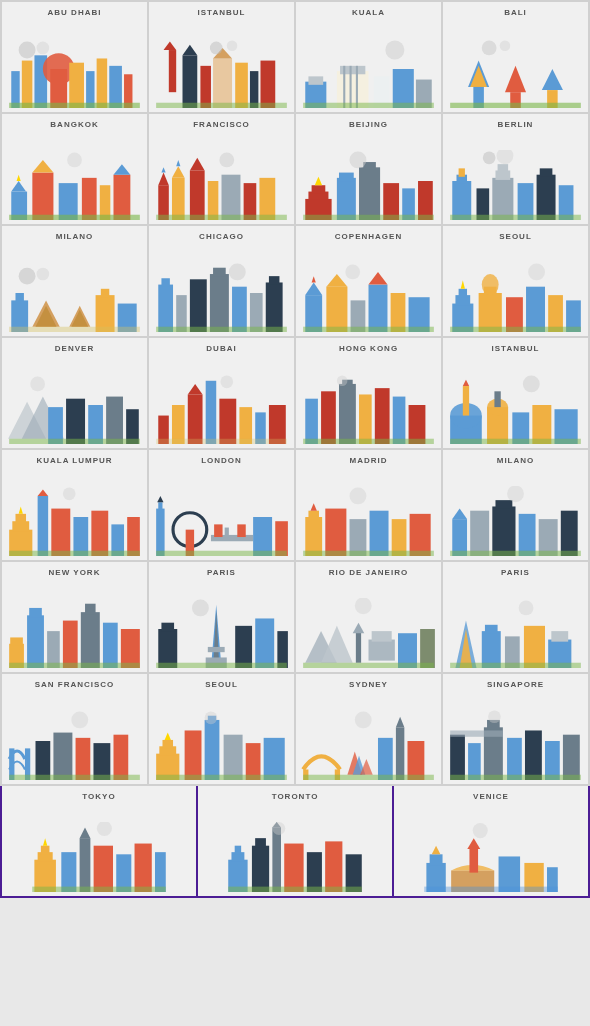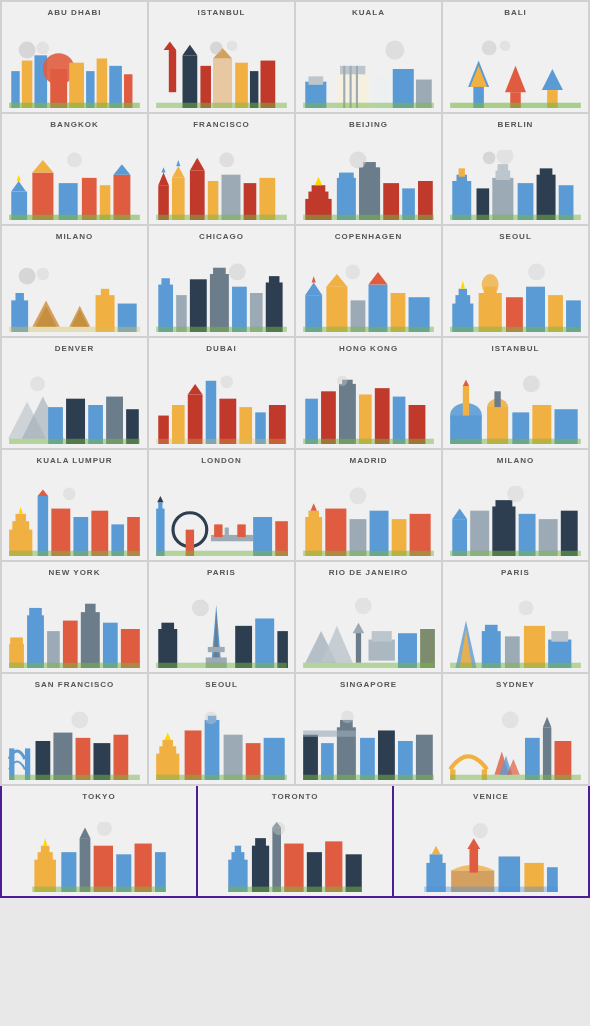--- a/index.html
+++ b/index.html
@@ -536,53 +536,53 @@
       <rect x="52" y="4" width="8" height="6" fill="#5b9bd5"></rect>
       <rect x="67" y="22" width="18" height="43" fill="#9baab5"></rect>
       <rect x="88" y="30" width="14" height="35" fill="#e05c40"></rect>
       <rect x="105" y="25" width="20" height="40" fill="#5b9bd5"></rect>
       <rect x="3" y="60" width="124" height="5" fill="#7ab648" opacity="0.5"></rect>
       <circle cx="55" cy="6" r="6" fill="#ccc" opacity="0.4"></circle>
     </svg>
     </div>
   </div>
       <div class="cell">
-    <div class="city-name">SINGAPORE</div>
-    <div class="skyline">
-      <svg viewBox="0 0 130 65" preserveAspectRatio="xMidYMax meet">
-      <rect x="3" y="22" width="14" height="43" fill="#2c3e50"></rect>
-      <rect x="20" y="30" width="12" height="35" fill="#5b9bd5"></rect>
-      <rect x="35" y="15" width="18" height="50" fill="#6b7d8a"></rect>
-      <rect x="38" y="8" width="12" height="9" fill="#6b7d8a"></rect>
-      <rect x="3" y="18" width="50" height="6" fill="#9baab5" opacity="0.6"></rect>
-      <rect x="57" y="25" width="14" height="40" fill="#5b9bd5"></rect>
-      <rect x="74" y="18" width="16" height="47" fill="#2c3e50"></rect>
-      <rect x="93" y="28" width="14" height="37" fill="#5b9bd5"></rect>
-      <rect x="110" y="22" width="16" height="43" fill="#6b7d8a"></rect>
-      <rect x="3" y="60" width="124" height="5" fill="#7ab648" opacity="0.5"></rect>
-      <circle cx="45" cy="5" r="6" fill="#ccc" opacity="0.4"></circle>
-    </svg>
-    </div>
-  </div>
-      <div class="cell">
     <div class="city-name">SYDNEY</div>
     <div class="skyline">
       <svg viewBox="0 0 130 65" preserveAspectRatio="xMidYMax meet">
       <path d="M3,55 Q20,30 38,55" fill="none" stroke="#f0b042" stroke-width="4"></path>
       <rect x="3" y="55" width="5" height="10" fill="#f0b042"></rect>
       <rect x="33" y="55" width="5" height="10" fill="#f0b042"></rect>
       <polygon points="45,60 52,38 59,60" fill="#e05c40" opacity="0.8"></polygon>
       <polygon points="50,60 56,42 62,60" fill="#5b9bd5" opacity="0.8"></polygon>
       <polygon points="57,60 63,45 69,60" fill="#e05c40" opacity="0.7"></polygon>
       <rect x="74" y="25" width="14" height="40" fill="#5b9bd5"></rect>
       <rect x="91" y="15" width="8" height="50" fill="#6b7d8a"></rect>
       <polygon points="91,15 95,5 99,15" fill="#6b7d8a"></polygon>
       <rect x="102" y="28" width="16" height="37" fill="#e05c40"></rect>
       <rect x="3" y="60" width="124" height="5" fill="#7ab648" opacity="0.5"></rect>
       <circle cx="60" cy="8" r="8" fill="#ccc" opacity="0.4"></circle>
+    </svg>
+    </div>
+  </div>
+      <div class="cell">
+    <div class="city-name">SINGAPORE</div>
+    <div class="skyline">
+      <svg viewBox="0 0 130 65" preserveAspectRatio="xMidYMax meet">
+      <rect x="3" y="22" width="14" height="43" fill="#2c3e50"></rect>
+      <rect x="20" y="30" width="12" height="35" fill="#5b9bd5"></rect>
+      <rect x="35" y="15" width="18" height="50" fill="#6b7d8a"></rect>
+      <rect x="38" y="8" width="12" height="9" fill="#6b7d8a"></rect>
+      <rect x="3" y="18" width="50" height="6" fill="#9baab5" opacity="0.6"></rect>
+      <rect x="57" y="25" width="14" height="40" fill="#5b9bd5"></rect>
+      <rect x="74" y="18" width="16" height="47" fill="#2c3e50"></rect>
+      <rect x="93" y="28" width="14" height="37" fill="#5b9bd5"></rect>
+      <rect x="110" y="22" width="16" height="43" fill="#6b7d8a"></rect>
+      <rect x="3" y="60" width="124" height="5" fill="#7ab648" opacity="0.5"></rect>
+      <circle cx="45" cy="5" r="6" fill="#ccc" opacity="0.4"></circle>
     </svg>
     </div>
   </div>
     </div>
     <div class="grid-3">
       <div class="cell">
     <div class="city-name">TOKYO</div>
     <div class="skyline">
       <svg viewBox="0 0 130 65" preserveAspectRatio="xMidYMax meet">
       <rect x="5" y="35" width="20" height="30" fill="#f0b042"></rect>

